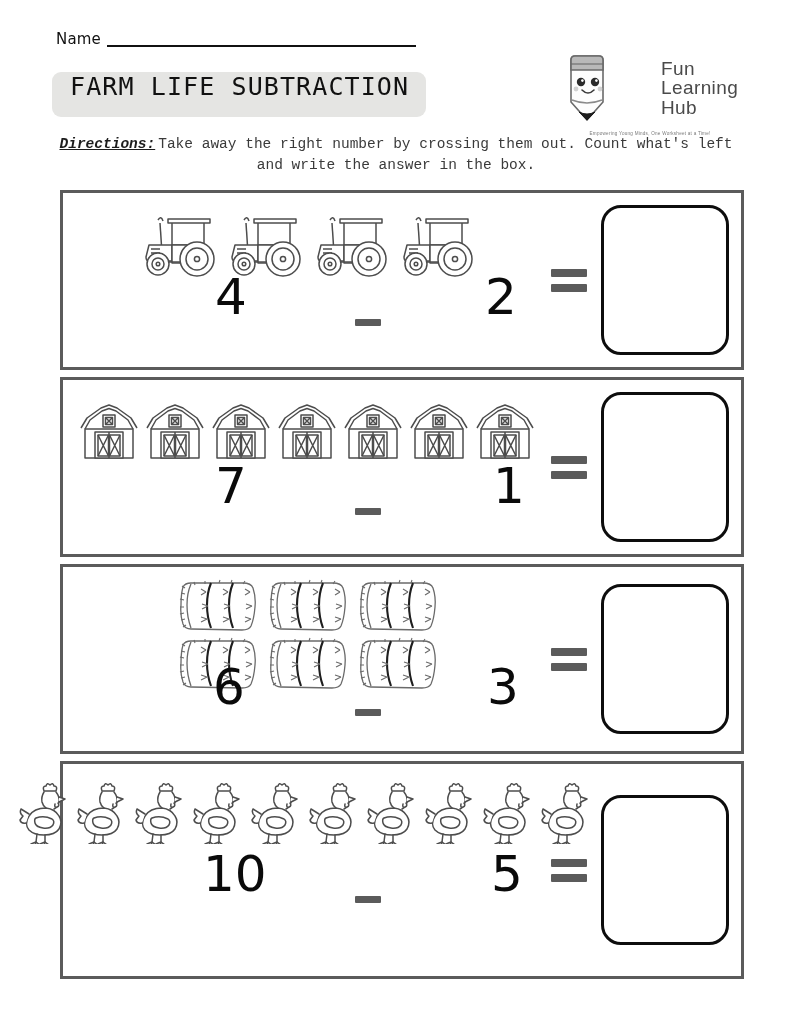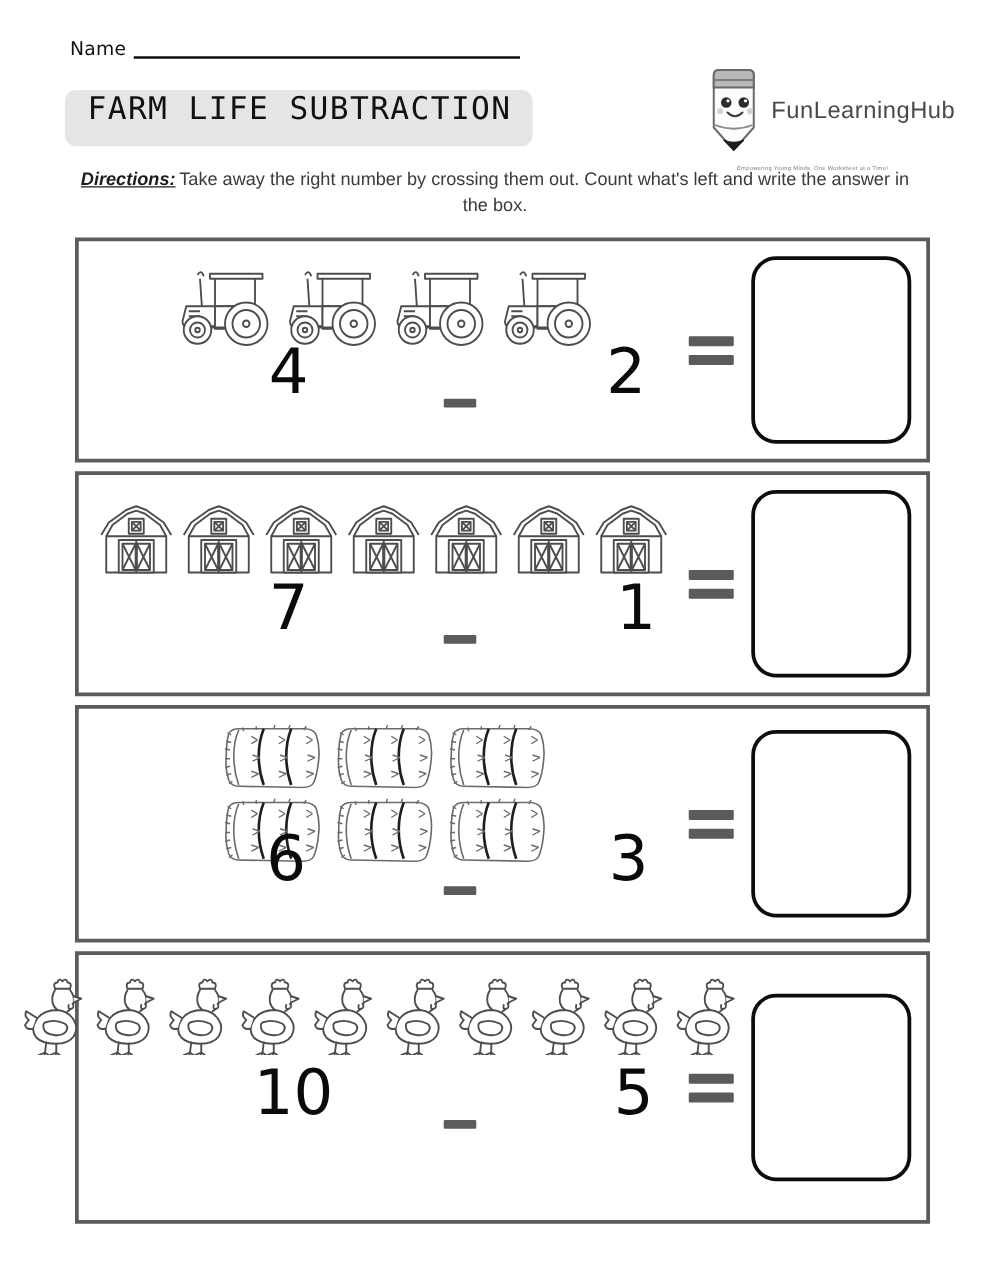--- a/index.html
+++ b/index.html
@@ -77,23 +77,24 @@
     height: 88px;
   }
   .logo-flex {
     display: flex;
     align-items: center;
     gap: 4px;
   }
   .logo-mark { flex: 0 0 auto; }
   .logo-words {
     display: flex;
-    flex-direction: row;
+    flex-direction: column;
     justify-content: center;
     line-height: 1.02;
+    margin-left: 44px;
   }
   .logo-word {
     font-family: "Liberation Sans", sans-serif;
     font-size: 19px;
     color: #4a4a4a;
     letter-spacing: 0.4px;
   }
   .logo-tag {
     font-family: "Liberation Sans", sans-serif;
     font-size: 4.6px;
@@ -104,21 +105,21 @@
     margin-top: 1px;
   }
 
   
   .directions {
     position: absolute;
     left: 56px;
     top: 134px;
     width: 680px;
     text-align: center;
-    font-family: Liberation Sans, sans-serif;
+    font-family: Liberation Mono, monospace;
     font-size: 14.5px;
     color: #3a3a3a;
     line-height: 1.45;
   }
   .directions b {
     font-style: italic;
     font-weight: bold;
     text-decoration: underline;
     color: #1d1d1d;
     margin-right: 3px;

